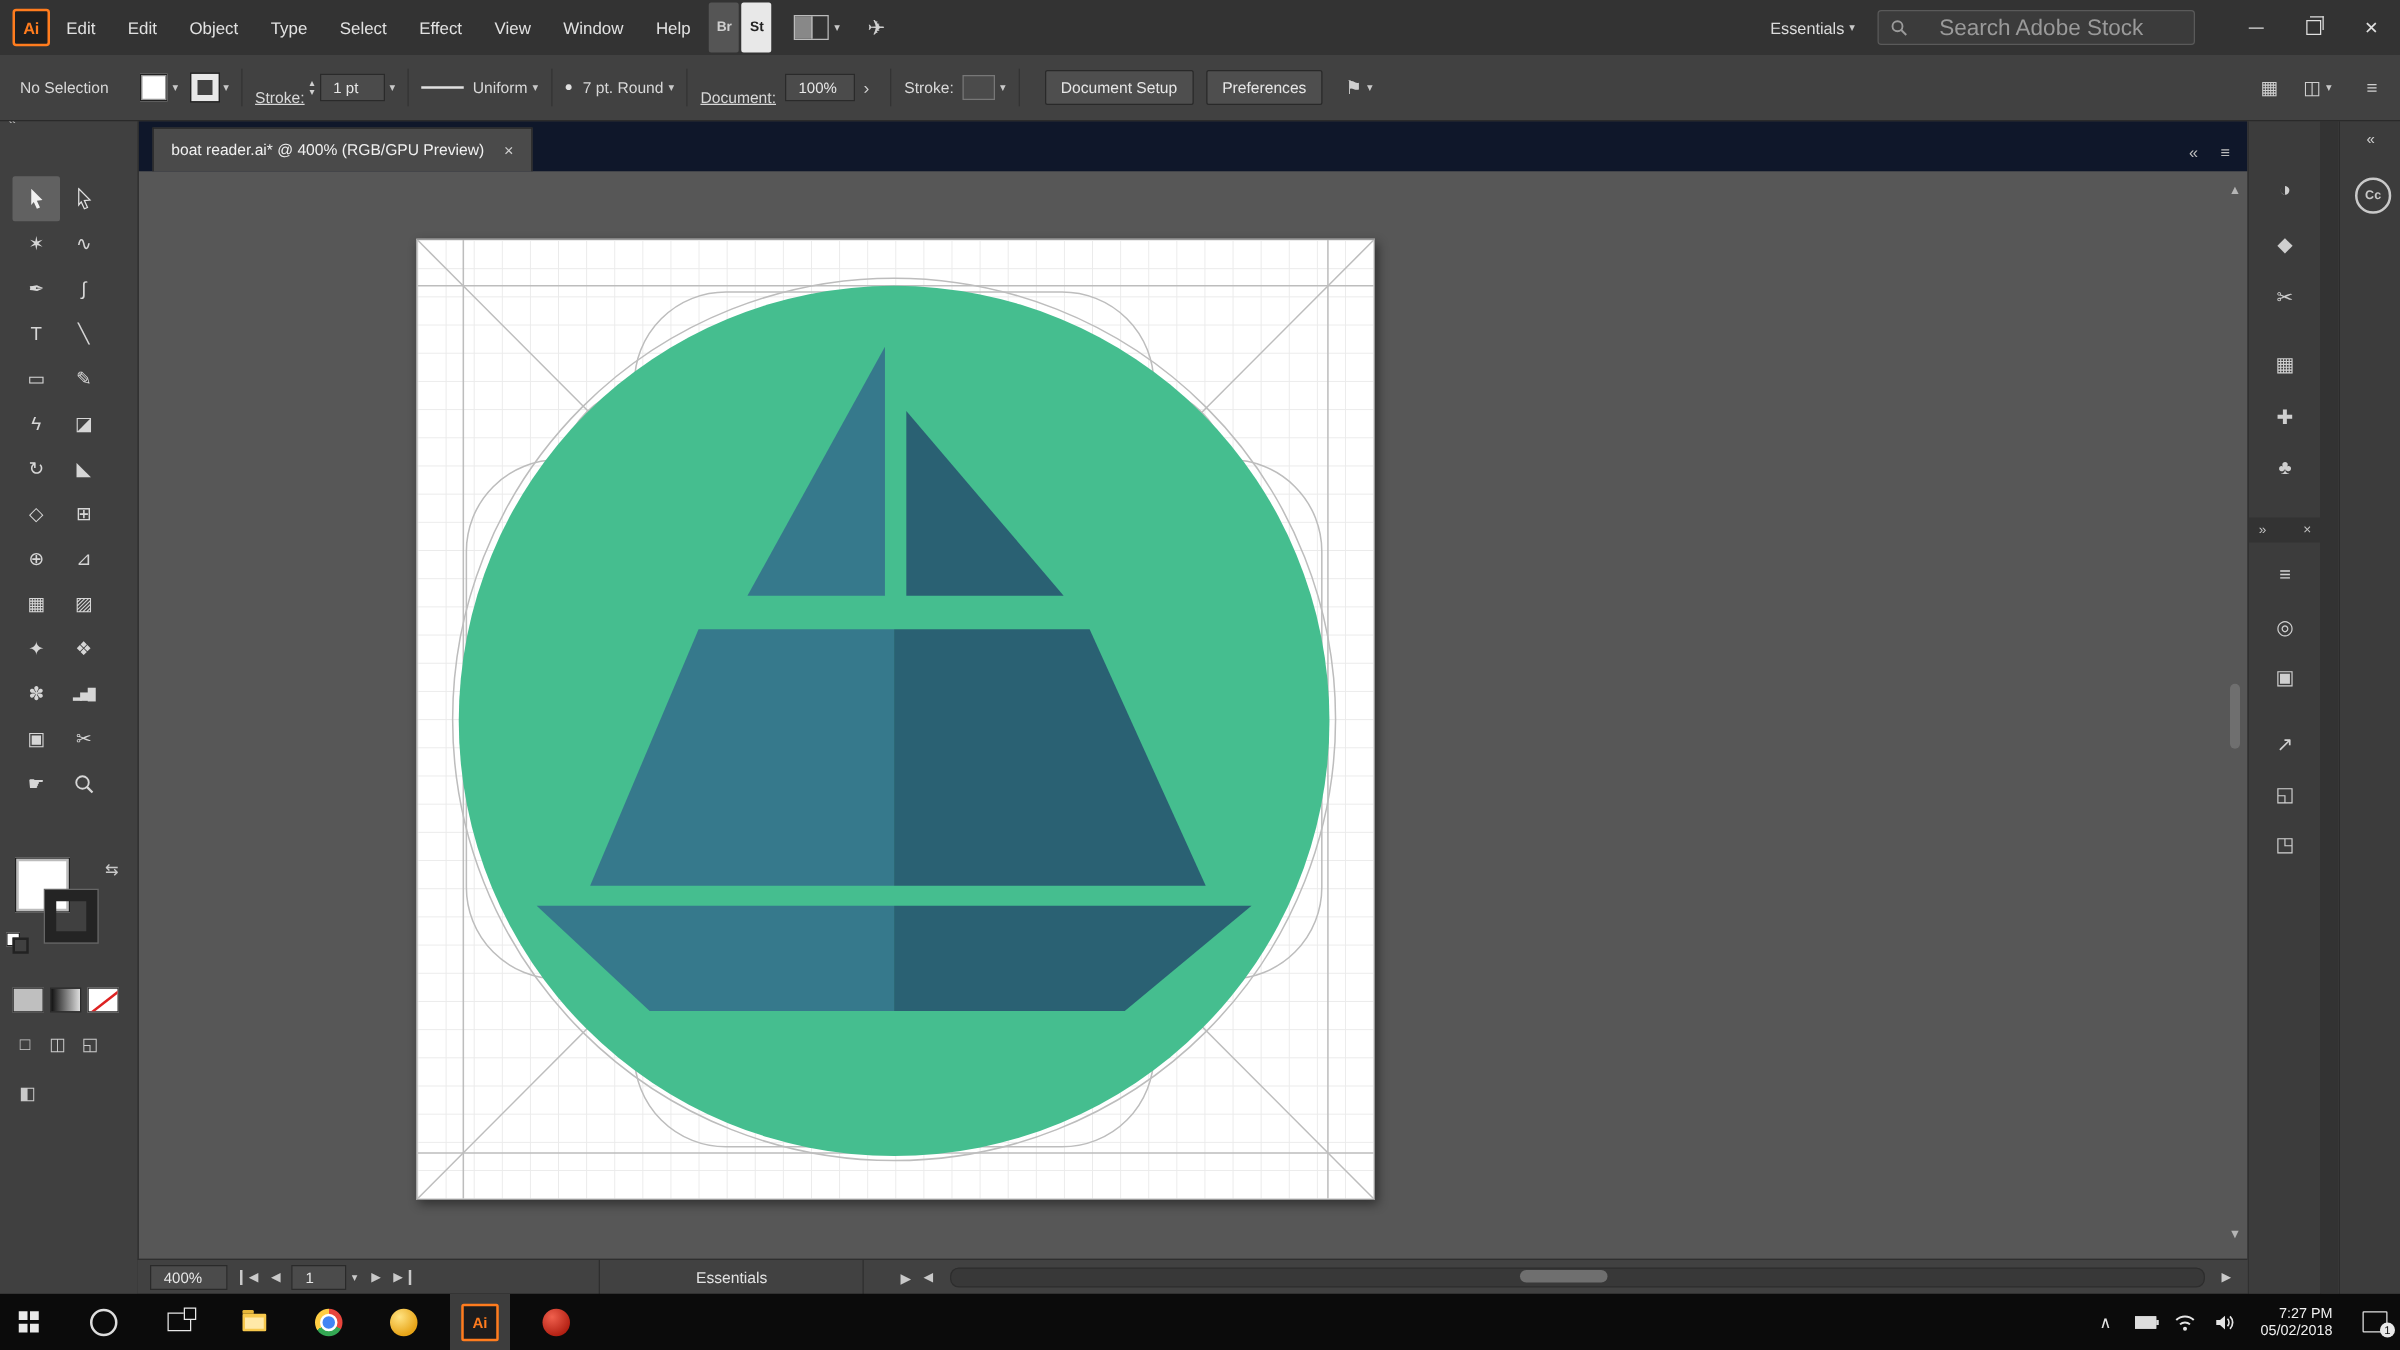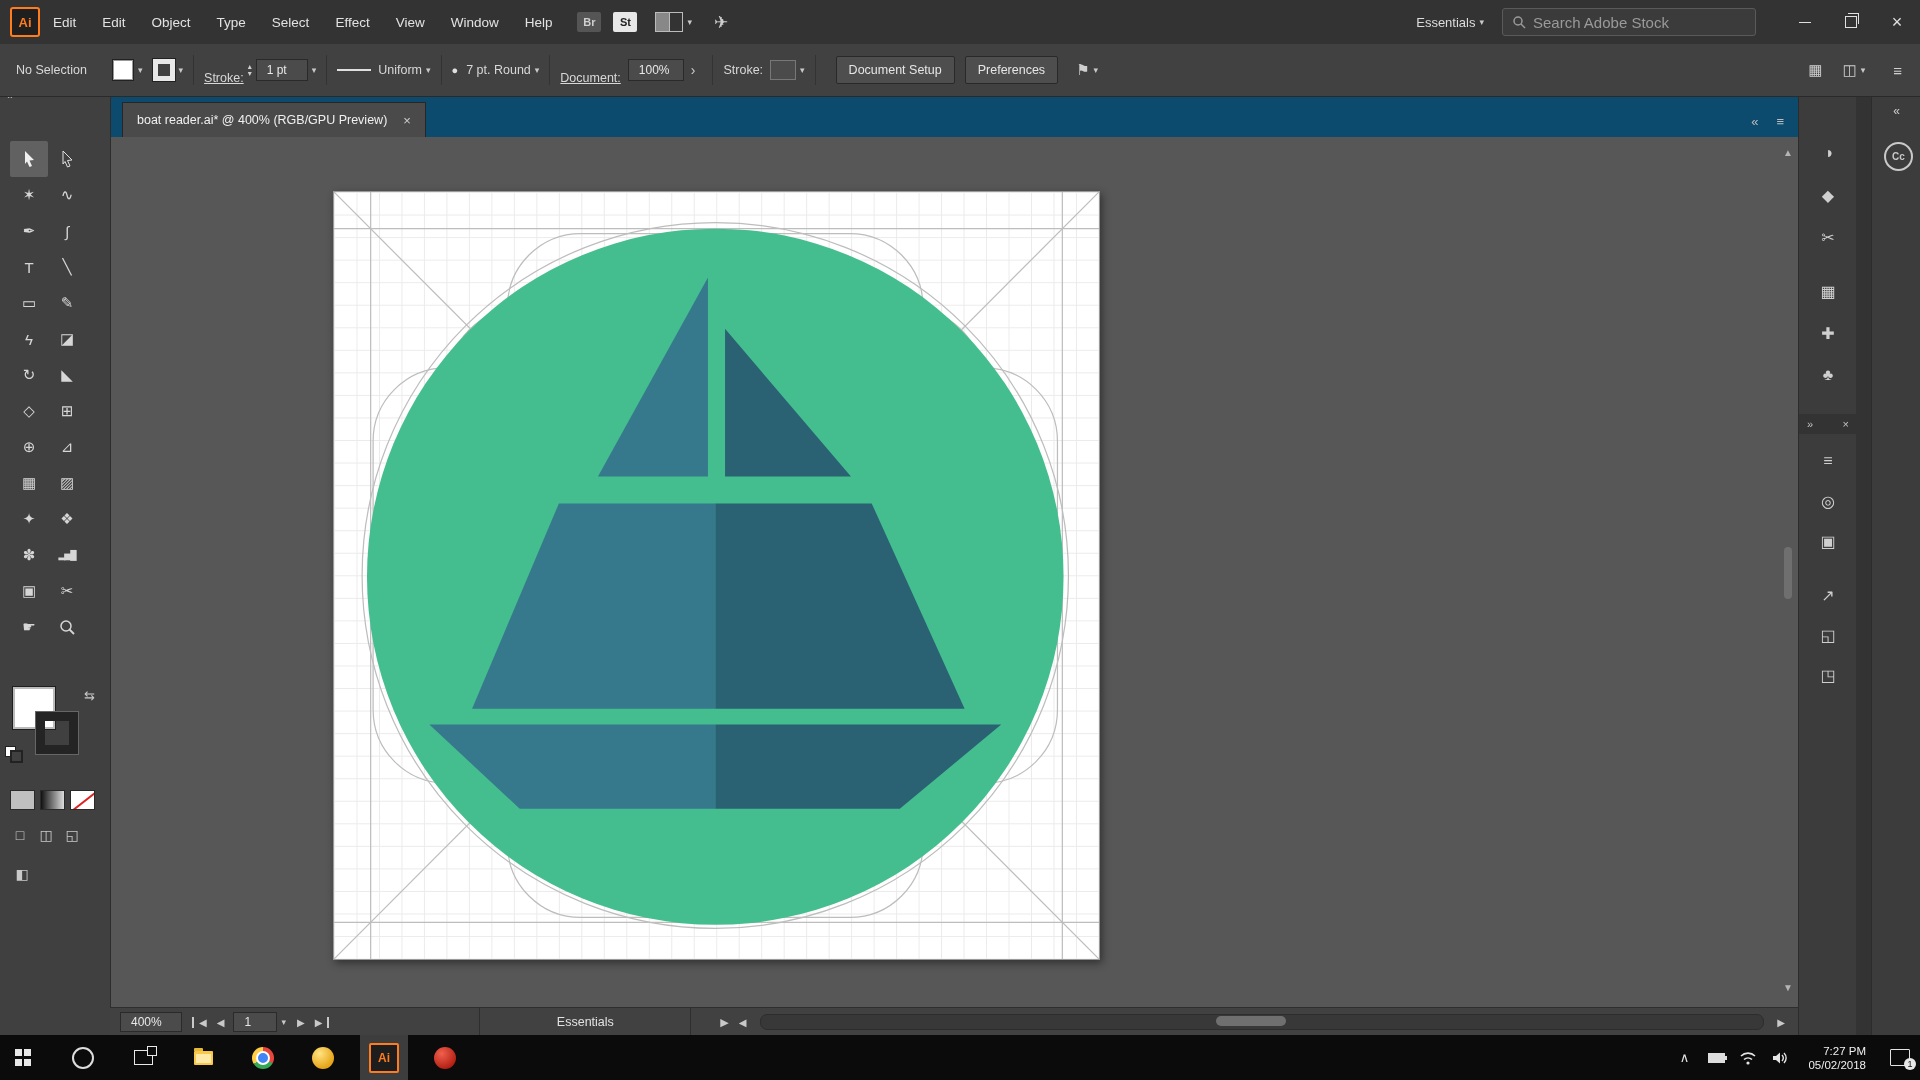--- a/index.html
+++ b/index.html
@@ -6,32 +6,32 @@
     background:#575757;font-family:"Liberation Sans",sans-serif;
     -webkit-font-smoothing:antialiased;}
   .abs{position:absolute;}
   .row{display:flex;align-items:center;}
   .txt{color:#dcdcdc;font-size:13px;}
   
   #menubar{left:0;top:0;width:1920px;height:44px;background:#333333;display:flex;align-items:center;z-index:30;}
   .ai-logo{width:26px;height:26px;margin-left:10px;border:2px solid #ff7c1e;border-radius:3px;
     color:#ff7c1e;font-weight:bold;font-size:13px;display:flex;align-items:center;justify-content:center;background:#1f1f1f;}
   .menu-item{padding:0 13px;color:#e2e2e2;font-size:13.5px;height:44px;display:flex;align-items:center;cursor:default;}
-  .mini-app{width:24px;height:20px;border-radius:2px;display:flex;align-items:center;justify-content:center;
-    font-size:11px;font-weight:bold;margin-left:12px;}
+  .mini-app{width:24px;height:40px;border-radius:2px;display:flex;align-items:center;justify-content:center;
+    font-size:11px;font-weight:bold;margin-left:2px;}
   .mini-app.br{background:#555;color:#cfcfcf;}
   .mini-app.st{background:#e8e8e8;color:#222;}
   .arrange-icon{width:26px;height:18px;border:1px solid #bbb;margin-left:18px;display:flex;}
   .arrange-icon span{flex:1;}
   .arrange-icon span:first-child{border-right:1px solid #bbb;background:#888;}
   .dd{font-size:9px;color:#c9c9c9;margin-left:4px;}
   #workspace{margin-left:auto;}
   #search-box{width:252px;height:26px;background:#3b3b3b;border:1px solid #5a5a5a;border-radius:3px;
     margin:0 26px 0 18px;display:flex;align-items:center;}
-  #search-box input{background:transparent;border:none;outline:none;color:#a3a3a3;font-size:15px;width:200px;}
+  #search-box input{background:transparent;border:none;outline:none;color:#a3a3a3;font-size:18px;width:200px;text-align:center;}
   #search-box input::placeholder{color:#9a9a9a;}
   .winbtn{width:46px;height:44px;display:flex;align-items:center;justify-content:center;color:#e0e0e0;font-size:15px;}
   .min-line{width:12px;height:1px;background:#e0e0e0;display:inline-block;}
   .restore-shape{width:10px;height:10px;border:1px solid #e0e0e0;position:relative;display:inline-block;}
   .restore-shape::after{content:"";position:absolute;left:2px;top:-4px;width:10px;height:10px;border:1px solid #e0e0e0;border-left:none;border-bottom:none;}
   
   #controlbar{left:0;top:44px;width:1920px;height:52px;background:#414141;border-bottom:1px solid #2a2a2a;
     display:flex;align-items:center;z-index:29;}
   .cb-label{color:#d8d8d8;font-size:12.5px;}
   .cb-label.u{text-decoration:underline;margin-top:15px;}
@@ -62,21 +62,21 @@
   #default-swatches{left:5px;top:650px;width:16px;height:14px;}
   #default-swatches .f{position:absolute;left:0;top:0;width:9px;height:9px;background:#fff;border:1px solid #222;}
   #default-swatches .s{position:absolute;left:5px;top:4px;width:9px;height:9px;border:2px solid #222;background:#404040;}
   .mini-btn{width:25px;height:20px;border:1px solid #2a2a2a;box-sizing:border-box;display:inline-block;}
   #btn-color{background:#bfbfbf;}
   #btn-gradient{background:linear-gradient(90deg,#111,#ddd);}
   #btn-none{background:#fff;position:relative;overflow:hidden;}
   #btn-none::after{content:"";position:absolute;left:-3px;top:8px;width:36px;height:2px;background:#d22;transform:rotate(-38deg);}
   .mode-icon{width:20px;height:18px;display:inline-flex;align-items:center;justify-content:center;color:#c9c9c9;font-size:14px;}
   
-  #tabbar{left:110px;top:96px;width:1688px;height:41px;background:#0c4a6e;display:flex;align-items:flex-end;z-index:10;}
+  #tabbar{left:110px;top:96px;width:1688px;height:41px;background:#0f172a;display:flex;align-items:flex-end;z-index:10;}
   #doc-tab{margin-left:12px;height:34px;background:#4a4a4a;border:1px solid #262626;border-bottom:none;
     display:flex;align-items:center;padding:0 14px;color:#f0f0f0;font-size:12.5px;}
   #doc-tab .close{margin-left:16px;color:#cfcfcf;font-size:13px;}
   #tabbar .tab-right{margin-left:auto;margin-bottom:8px;display:flex;gap:18px;padding-right:14px;color:#bdbdbd;font-size:13px;}
   
   #canvas{left:110px;top:137px;width:1688px;height:870px;background:#575757;overflow:hidden;z-index:5;}
   #artboard{position:absolute;left:223px;top:54px;width:767px;height:769px;background:#ffffff;
     border:1px solid #9a9a9a;box-shadow:2px 3px 8px rgba(0,0,0,.45);box-sizing:border-box;
     background-image:linear-gradient(#ebebeb 1px,transparent 1px),linear-gradient(90deg,#ebebeb 1px,transparent 1px);
     background-size:2.941% 2.9405%;}

